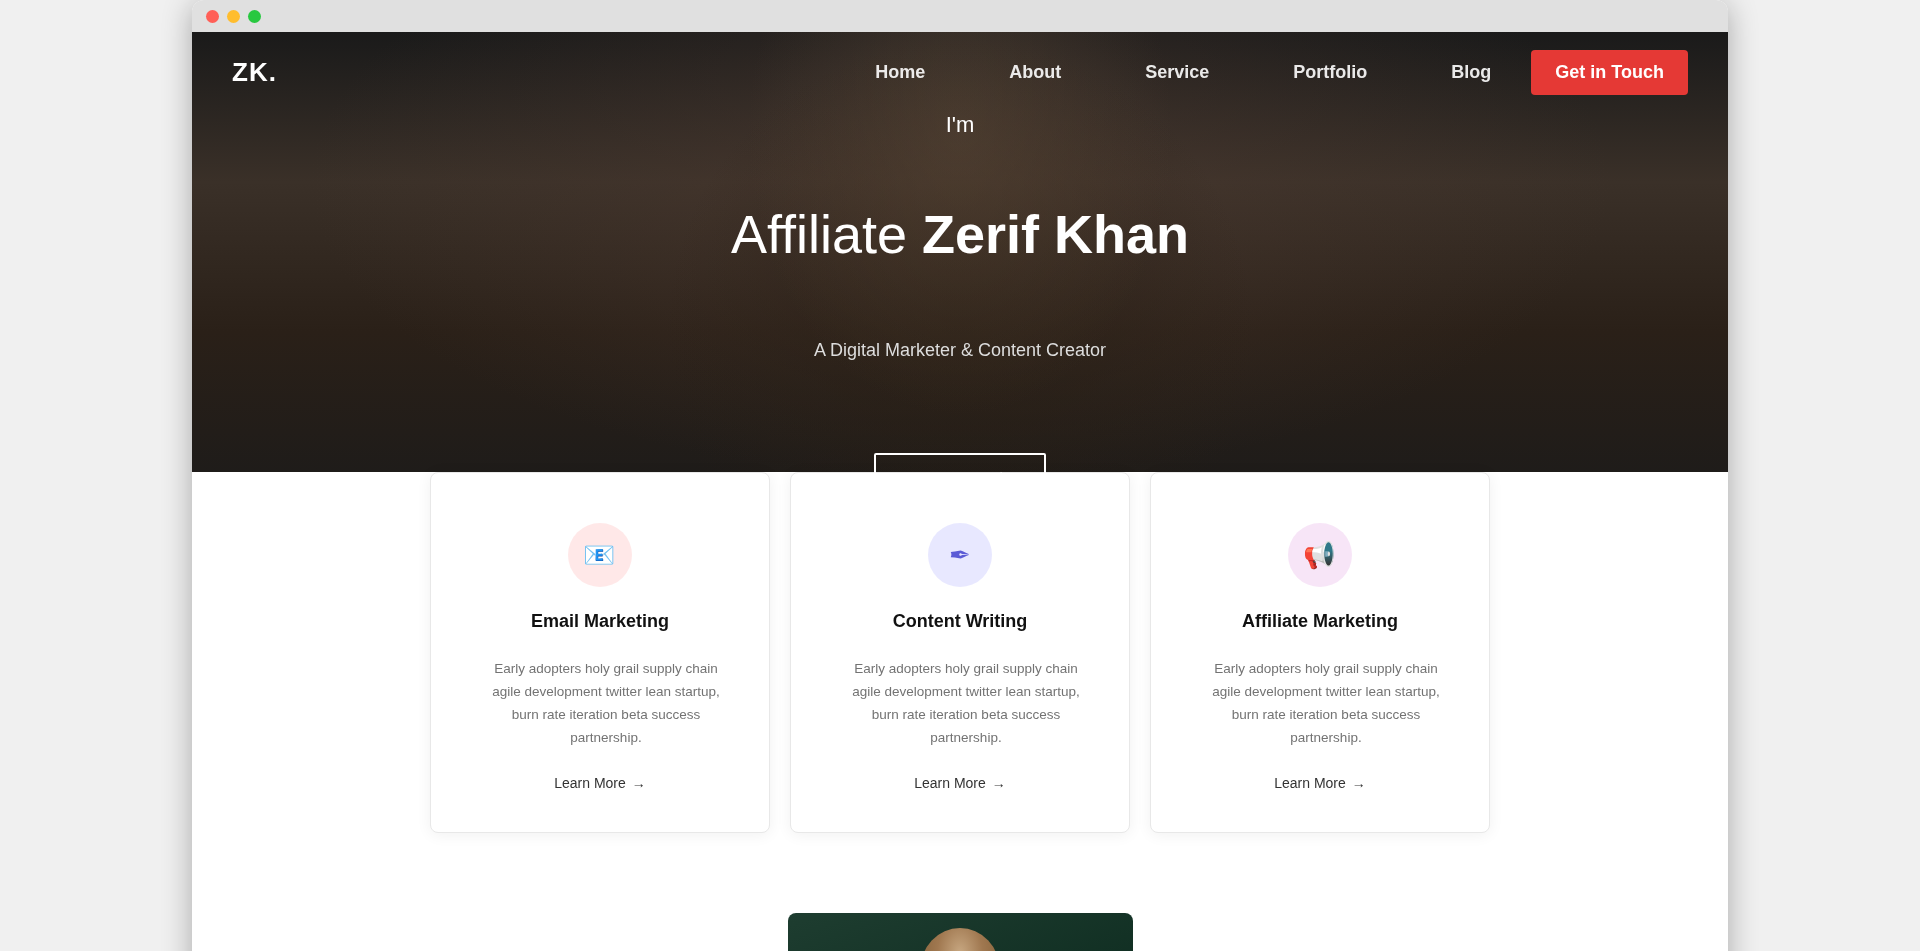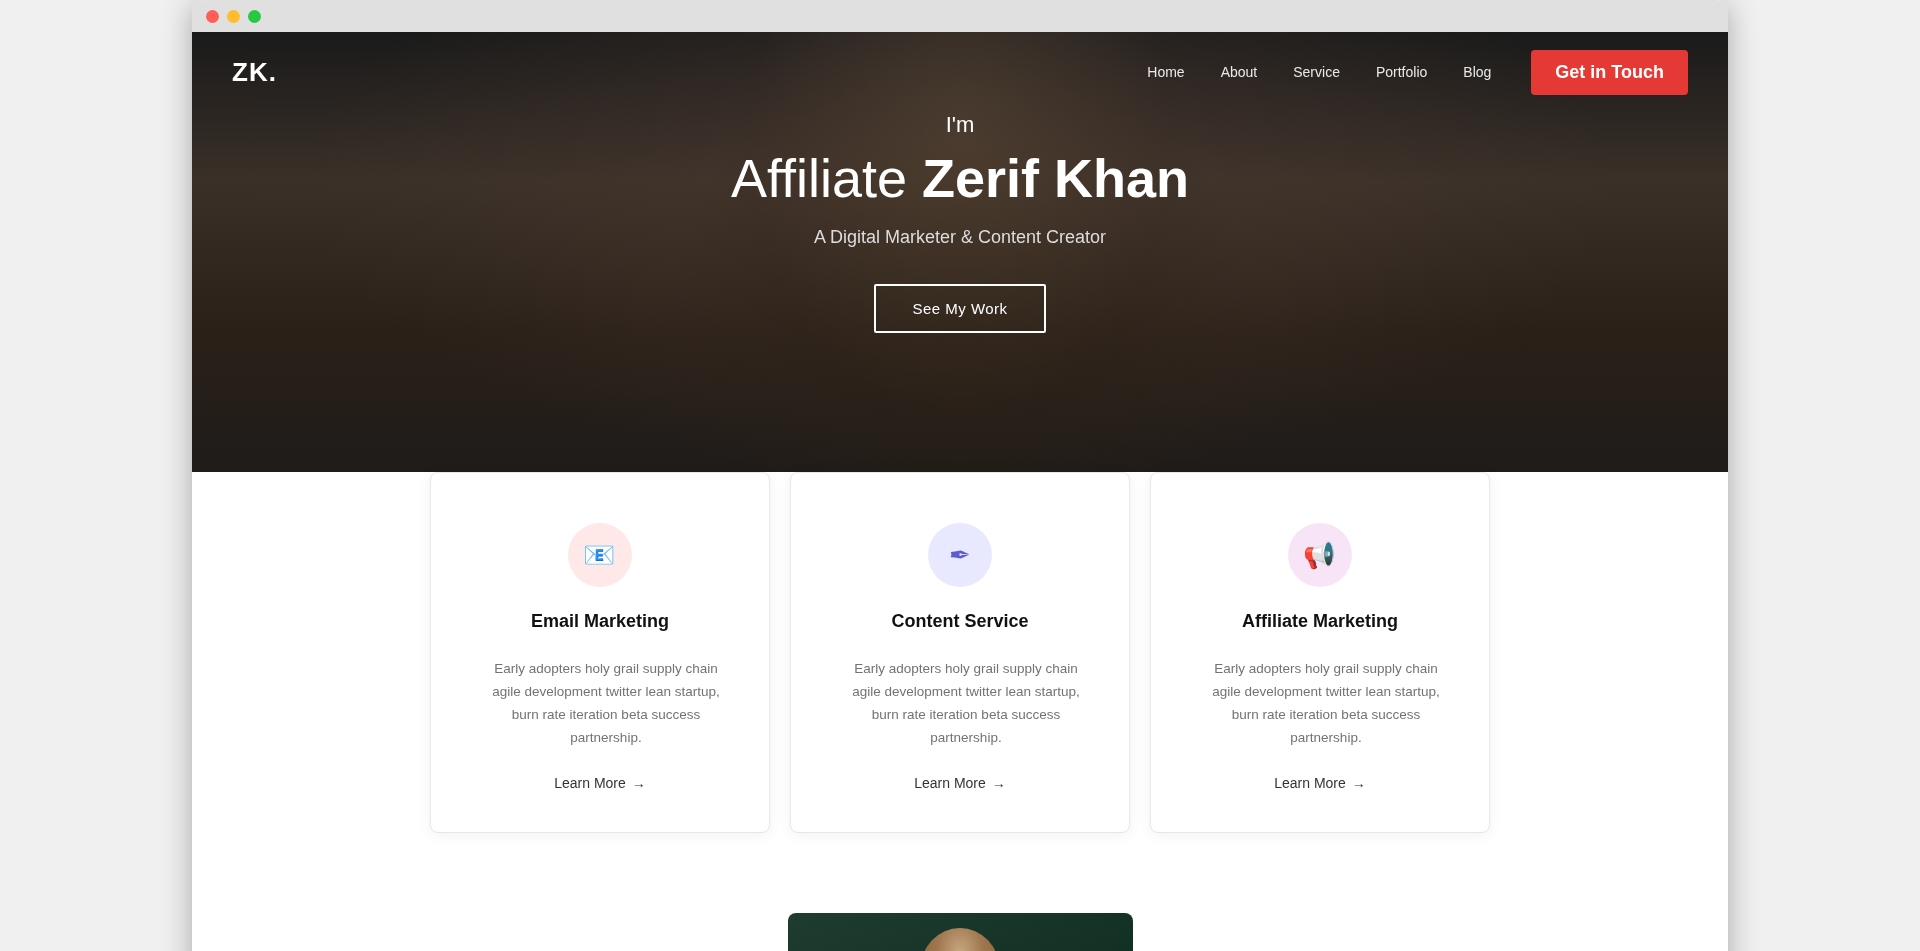--- a/index.html
+++ b/index.html
@@ -75,37 +75,38 @@
       margin-right: auto;
     }
 
     .nav-links {
       display: flex; gap: 36px; list-style: none;
       margin-right: 40px;
     }
 
     .nav-links li a {
       color: #fff; text-decoration: none;
-      font-size: 14px; font-weight: 400;
+      font-size: 18px; font-weight: 700;
       opacity: 0.9;
+      margin-left: 48px;
     }
 
     .nav-cta {
       background: #e53935; color: #fff;
       border: none; padding: 12px 24px;
       font-size: 18px; font-weight: 600;
       border-radius: 4px; cursor: pointer;
     }
 
     
     .hero-content {
       position: relative; z-index: 10;
       flex: 1;
       display: flex; flex-direction: column;
-      align-items: center; justify-content: flex-start;
+      align-items: center; justify-content: space-between;
       text-align: center;
       padding-bottom: 30px;
     }
 
     .hero-sub {
       color: #fff; font-size: 22px; font-weight: 300;
       margin-bottom: 8px;
     }
 
     .hero-title {
@@ -268,21 +269,21 @@
       <a class="card-link" href="#">
         <span>Learn More</span>
         <span>→</span>
       </a>
     </div>
 
     <div class="card">
       <div class="card-icon-wrap icon-content">
         <span style="font-size:26px; color:#5b5bd6;">✒</span>
       </div>
-      <h3 class="card-title">Content Service</h3>
+      <h3 class="card-title">Content Writing</h3>
       <p class="card-text">Early adopters holy grail supply chain agile development twitter lean startup, burn rate iteration beta success partnership.</p>
       <a class="card-link" href="#">
         <span>Learn More</span>
         <span>→</span>
       </a>
     </div>
 
     <div class="card">
       <div class="card-icon-wrap icon-affiliate">
         <span style="font-size:26px; color:#c050c0;">📢</span>

